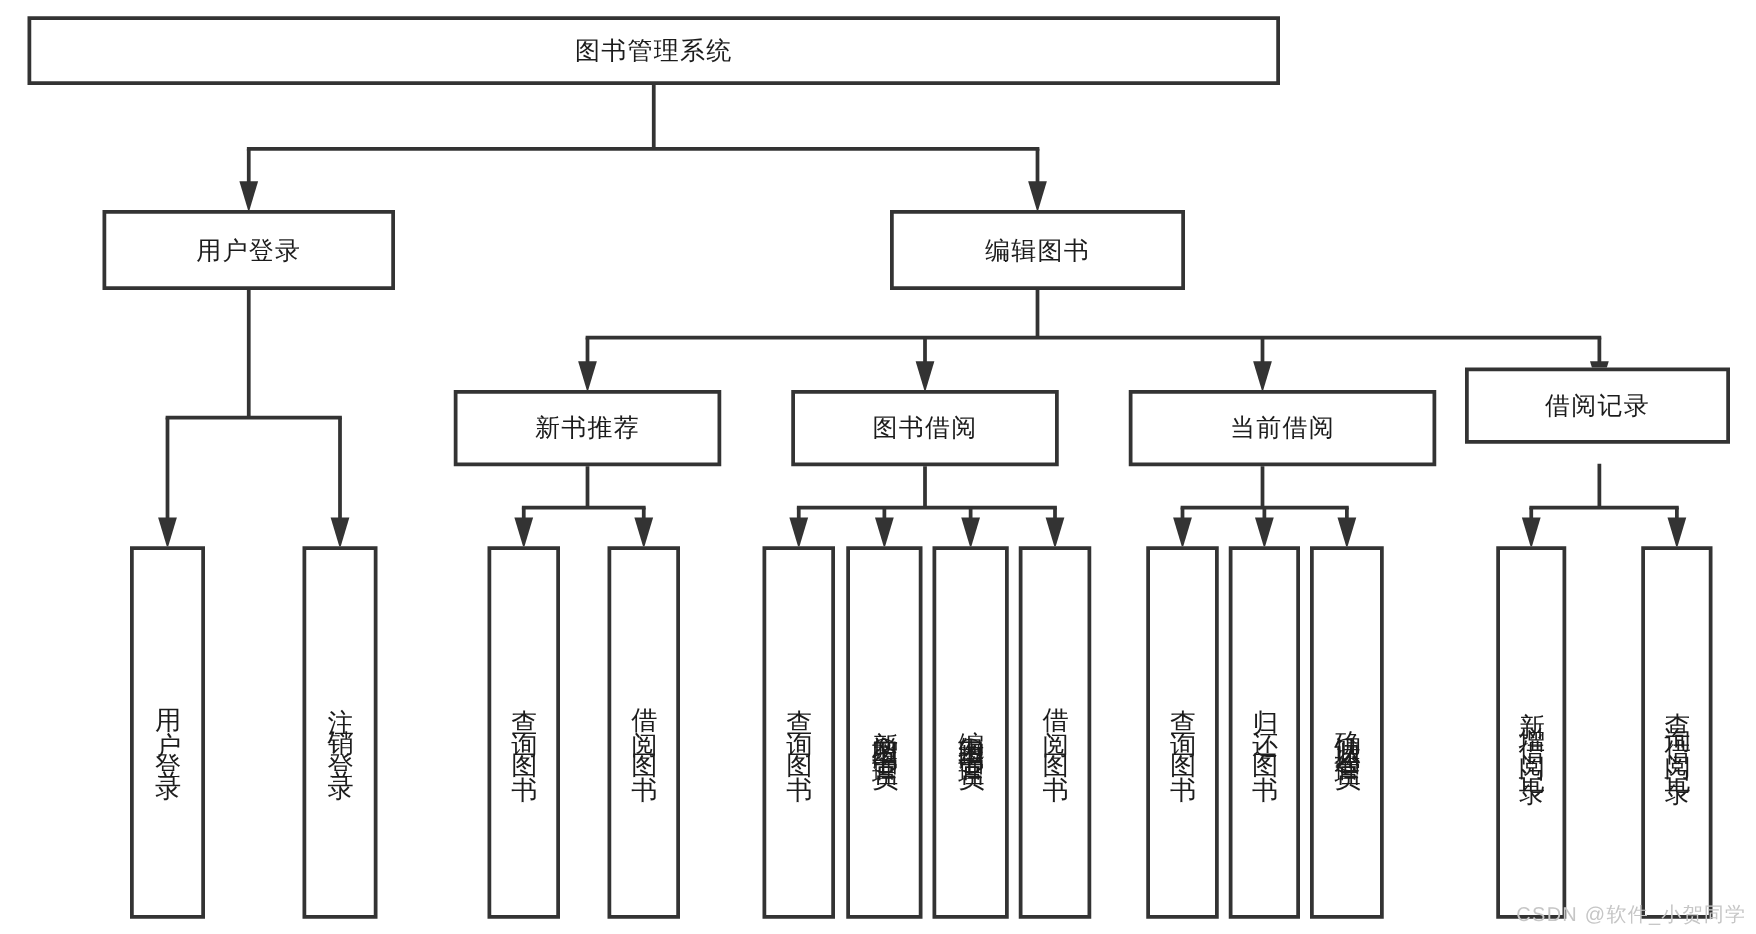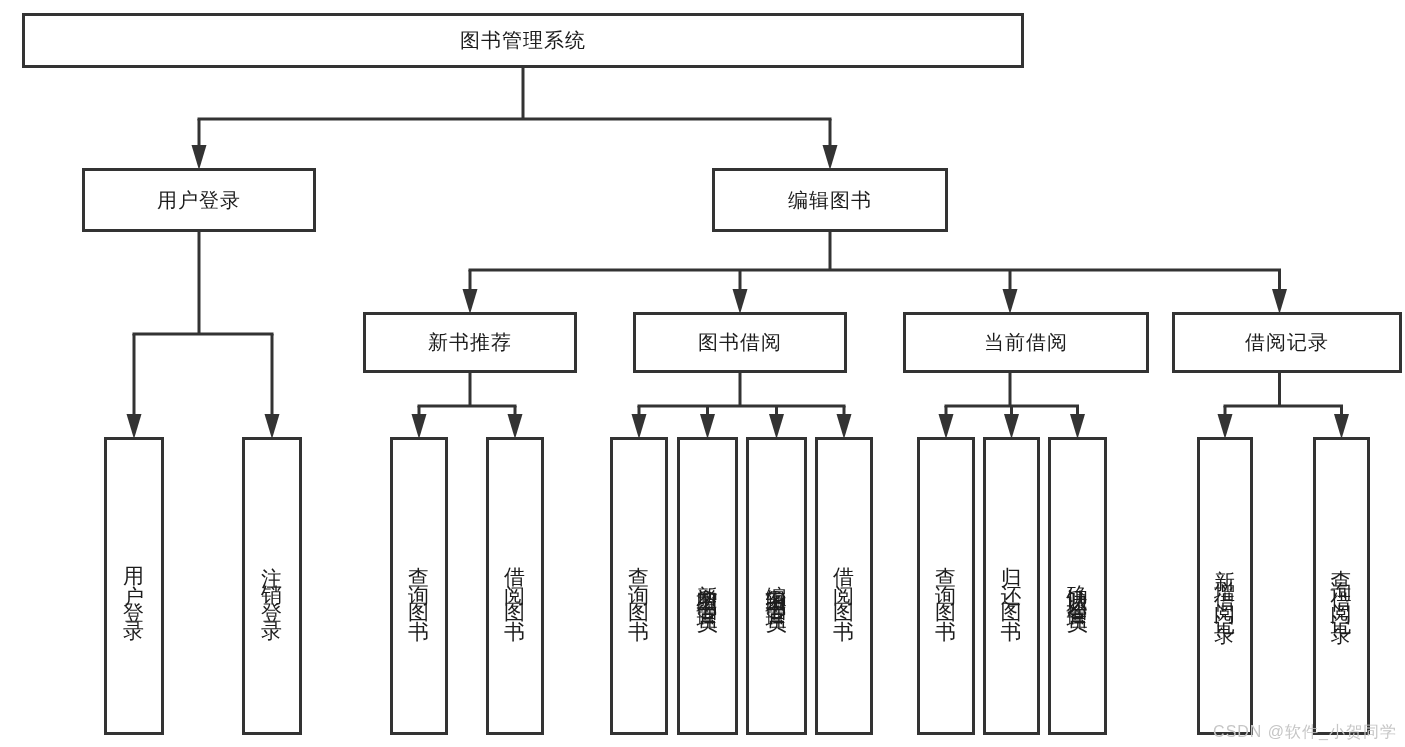--- a/index.html
+++ b/index.html
@@ -117,21 +117,21 @@
 
   <div class="node h" style="left:633px;top:312px;width:214px;height:61px">
     <span>图书借阅</span>
   </div>
   <div class="node h" style="left:363px;top:312px;width:214px;height:61px">
     <span>新书推荐</span>
   </div>
   <div class="node h" style="left:903px;top:312px;width:246px;height:61px">
     <span>当前借阅</span>
   </div>
-  <div class="node h" style="left:1172px;top:312px;width:230px;height:61px">
+  <div class="node h" style="left:1172px;top:294px;width:212px;height:61px">
     <span>借阅记录</span>
   </div>
 
   <div class="node v" style="left: 104px; top: 437px; width: 60px; height: 298px; letter-spacing: 18px;">用户登录</div>
   <div class="node v" style="left: 242px; top: 437px; width: 60px; height: 298px; letter-spacing: 18px;">注销登录</div>
 
   <div class="node v" style="left: 390px; top: 437px; width: 58px; height: 298px; letter-spacing: 18px;">查询图书</div>
   <div class="node v" style="left: 486px; top: 437px; width: 58px; height: 298px; letter-spacing: 18px;">借阅图书</div>
 
   <div class="node v" style="left: 610px; top: 437px; width: 58px; height: 298px; letter-spacing: 18px;">查询图书</div>

